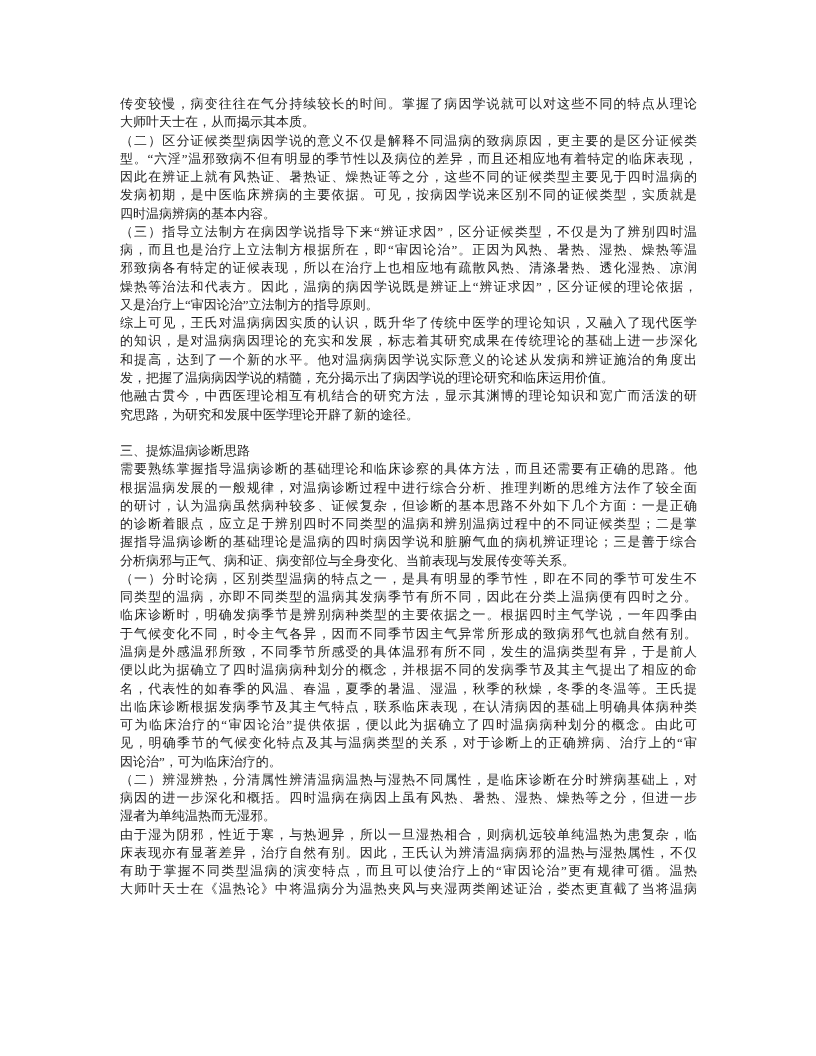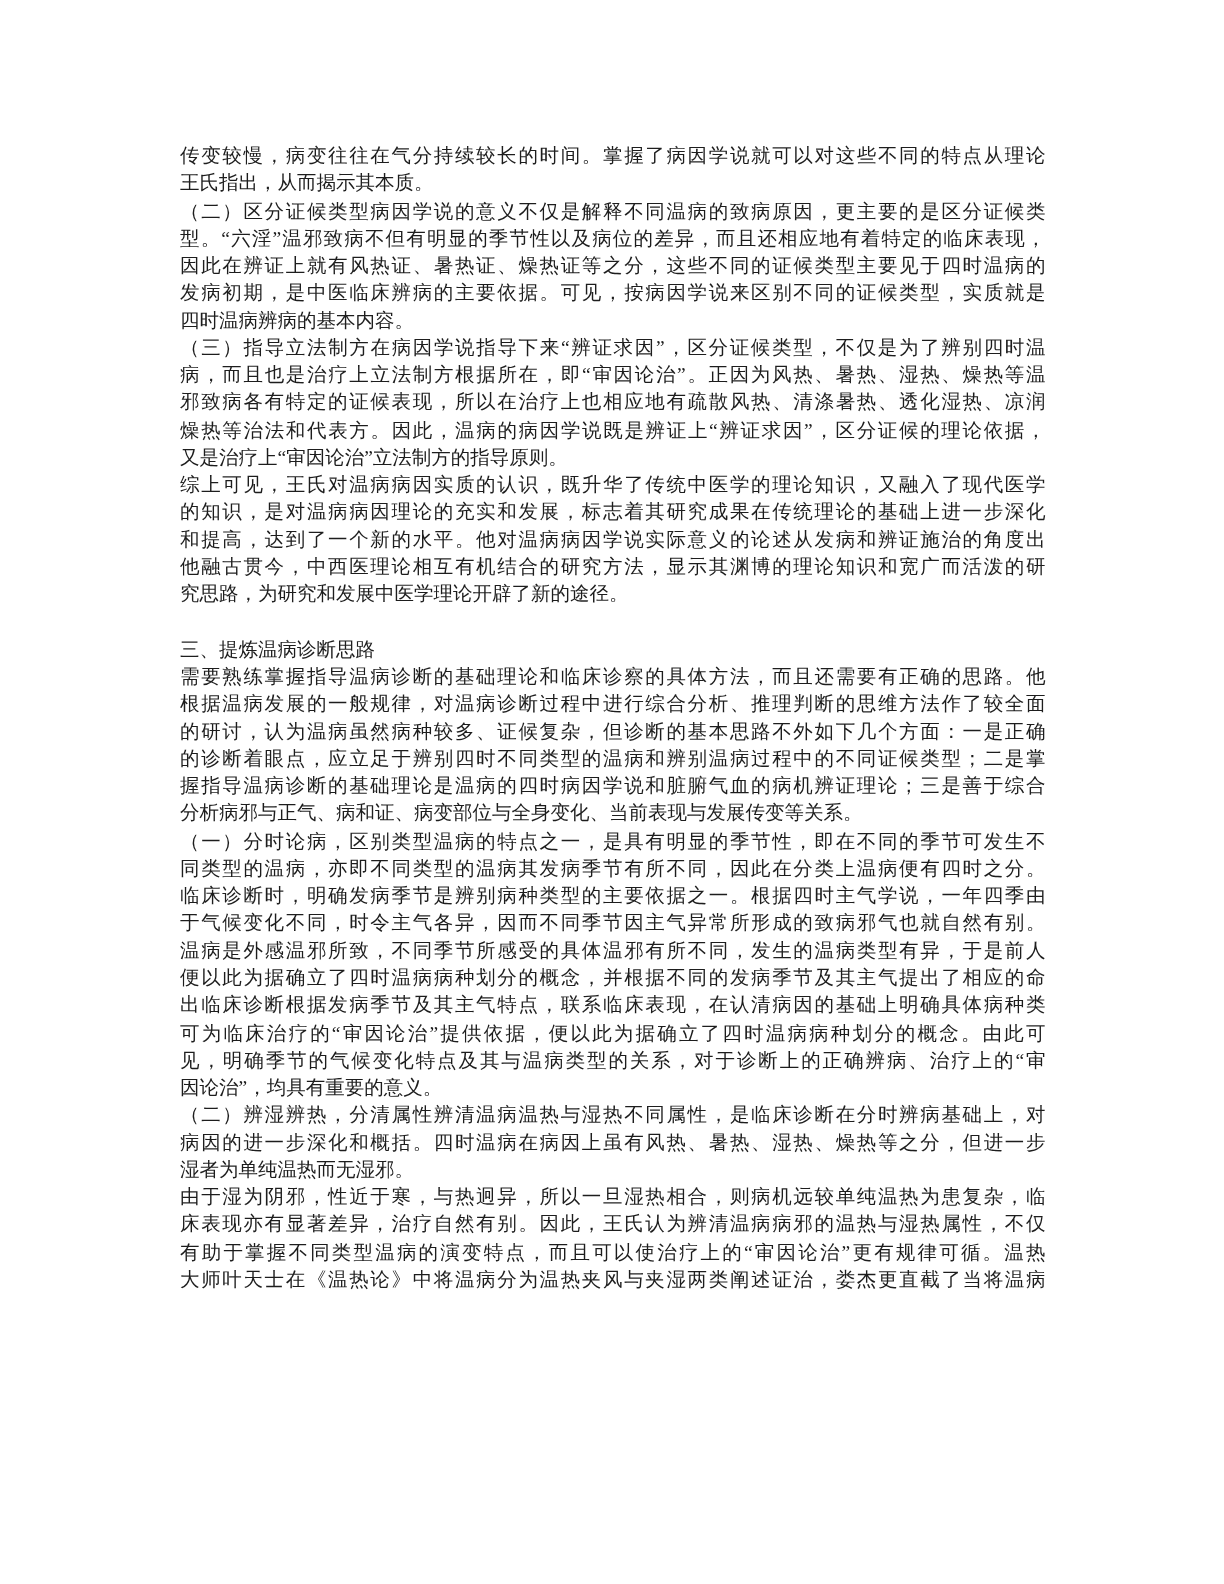--- a/index.html
+++ b/index.html
@@ -40,54 +40,56 @@
   .line.spacer {
     height: 18.27px;
   }
 </style>
 </head>
 <body>
 
 <div class="page">
   <div class="text-block">
       <div class="line">传变较慢，病变往往在气分持续较长的时间。掌握了病因学说就可以对这些不同的特点从理论</div>
-      <div class="line para-end">王氏指出，从而揭示其本质。</div>
+      <div class="line para-end">大师叶天士在，从而揭示其本质。</div>
       <div class="line">（二）区分证候类型病因学说的意义不仅是解释不同温病的致病原因，更主要的是区分证候类</div>
       <div class="line">型。“六淫”温邪致病不但有明显的季节性以及病位的差异，而且还相应地有着特定的临床表现，</div>
       <div class="line">因此在辨证上就有风热证、暑热证、燥热证等之分，这些不同的证候类型主要见于四时温病的</div>
       <div class="line">发病初期，是中医临床辨病的主要依据。可见，按病因学说来区别不同的证候类型，实质就是</div>
       <div class="line para-end">四时温病辨病的基本内容。</div>
       <div class="line">（三）指导立法制方在病因学说指导下来“辨证求因”，区分证候类型，不仅是为了辨别四时温</div>
       <div class="line">病，而且也是治疗上立法制方根据所在，即“审因论治”。正因为风热、暑热、湿热、燥热等温</div>
       <div class="line">邪致病各有特定的证候表现，所以在治疗上也相应地有疏散风热、清涤暑热、透化湿热、凉润</div>
       <div class="line">燥热等治法和代表方。因此，温病的病因学说既是辨证上“辨证求因”，区分证候的理论依据，</div>
       <div class="line para-end">又是治疗上“审因论治”立法制方的指导原则。</div>
       <div class="line">综上可见，王氏对温病病因实质的认识，既升华了传统中医学的理论知识，又融入了现代医学</div>
       <div class="line">的知识，是对温病病因理论的充实和发展，标志着其研究成果在传统理论的基础上进一步深化</div>
       <div class="line">和提高，达到了一个新的水平。他对温病病因学说实际意义的论述从发病和辨证施治的角度出</div>
+      <div class="line para-end">发，把握了温病病因学说的精髓，充分揭示出了病因学说的理论研究和临床运用价值。</div>
       <div class="line">他融古贯今，中西医理论相互有机结合的研究方法，显示其渊博的理论知识和宽广而活泼的研</div>
       <div class="line para-end">究思路，为研究和发展中医学理论开辟了新的途径。</div>
       <div class="line spacer"></div>
       <div class="line heading">三、提炼温病诊断思路</div>
       <div class="line">需要熟练掌握指导温病诊断的基础理论和临床诊察的具体方法，而且还需要有正确的思路。他</div>
       <div class="line">根据温病发展的一般规律，对温病诊断过程中进行综合分析、推理判断的思维方法作了较全面</div>
       <div class="line">的研讨，认为温病虽然病种较多、证候复杂，但诊断的基本思路不外如下几个方面：一是正确</div>
       <div class="line">的诊断着眼点，应立足于辨别四时不同类型的温病和辨别温病过程中的不同证候类型；二是掌</div>
       <div class="line">握指导温病诊断的基础理论是温病的四时病因学说和脏腑气血的病机辨证理论；三是善于综合</div>
       <div class="line para-end">分析病邪与正气、病和证、病变部位与全身变化、当前表现与发展传变等关系。</div>
       <div class="line">（一）分时论病，区别类型温病的特点之一，是具有明显的季节性，即在不同的季节可发生不</div>
       <div class="line">同类型的温病，亦即不同类型的温病其发病季节有所不同，因此在分类上温病便有四时之分。</div>
       <div class="line">临床诊断时，明确发病季节是辨别病种类型的主要依据之一。根据四时主气学说，一年四季由</div>
       <div class="line">于气候变化不同，时令主气各异，因而不同季节因主气异常所形成的致病邪气也就自然有别。</div>
       <div class="line">温病是外感温邪所致，不同季节所感受的具体温邪有所不同，发生的温病类型有异，于是前人</div>
       <div class="line">便以此为据确立了四时温病病种划分的概念，并根据不同的发病季节及其主气提出了相应的命</div>
+      <div class="line">名，代表性的如春季的风温、春温，夏季的暑温、湿温，秋季的秋燥，冬季的冬温等。王氏提</div>
       <div class="line">出临床诊断根据发病季节及其主气特点，联系临床表现，在认清病因的基础上明确具体病种类</div>
       <div class="line">可为临床治疗的“审因论治”提供依据，便以此为据确立了四时温病病种划分的概念。由此可</div>
       <div class="line">见，明确季节的气候变化特点及其与温病类型的关系，对于诊断上的正确辨病、治疗上的“审</div>
-      <div class="line para-end">因论治”，均具有重要的意义。</div>
+      <div class="line para-end">因论治”，可为临床治疗的。</div>
       <div class="line">（二）辨湿辨热，分清属性辨清温病温热与湿热不同属性，是临床诊断在分时辨病基础上，对</div>
       <div class="line">病因的进一步深化和概括。四时温病在病因上虽有风热、暑热、湿热、燥热等之分，但进一步</div>
       <div class="line para-end">湿者为单纯温热而无湿邪。</div>
       <div class="line">由于湿为阴邪，性近于寒，与热迥异，所以一旦湿热相合，则病机远较单纯温热为患复杂，临</div>
       <div class="line">床表现亦有显著差异，治疗自然有别。因此，王氏认为辨清温病病邪的温热与湿热属性，不仅</div>
       <div class="line">有助于掌握不同类型温病的演变特点，而且可以使治疗上的“审因论治”更有规律可循。温热</div>
       <div class="line">大师叶天士在《温热论》中将温病分为温热夹风与夹湿两类阐述证治，娄杰更直截了当将温病</div>
     </div>
 </div>
 

